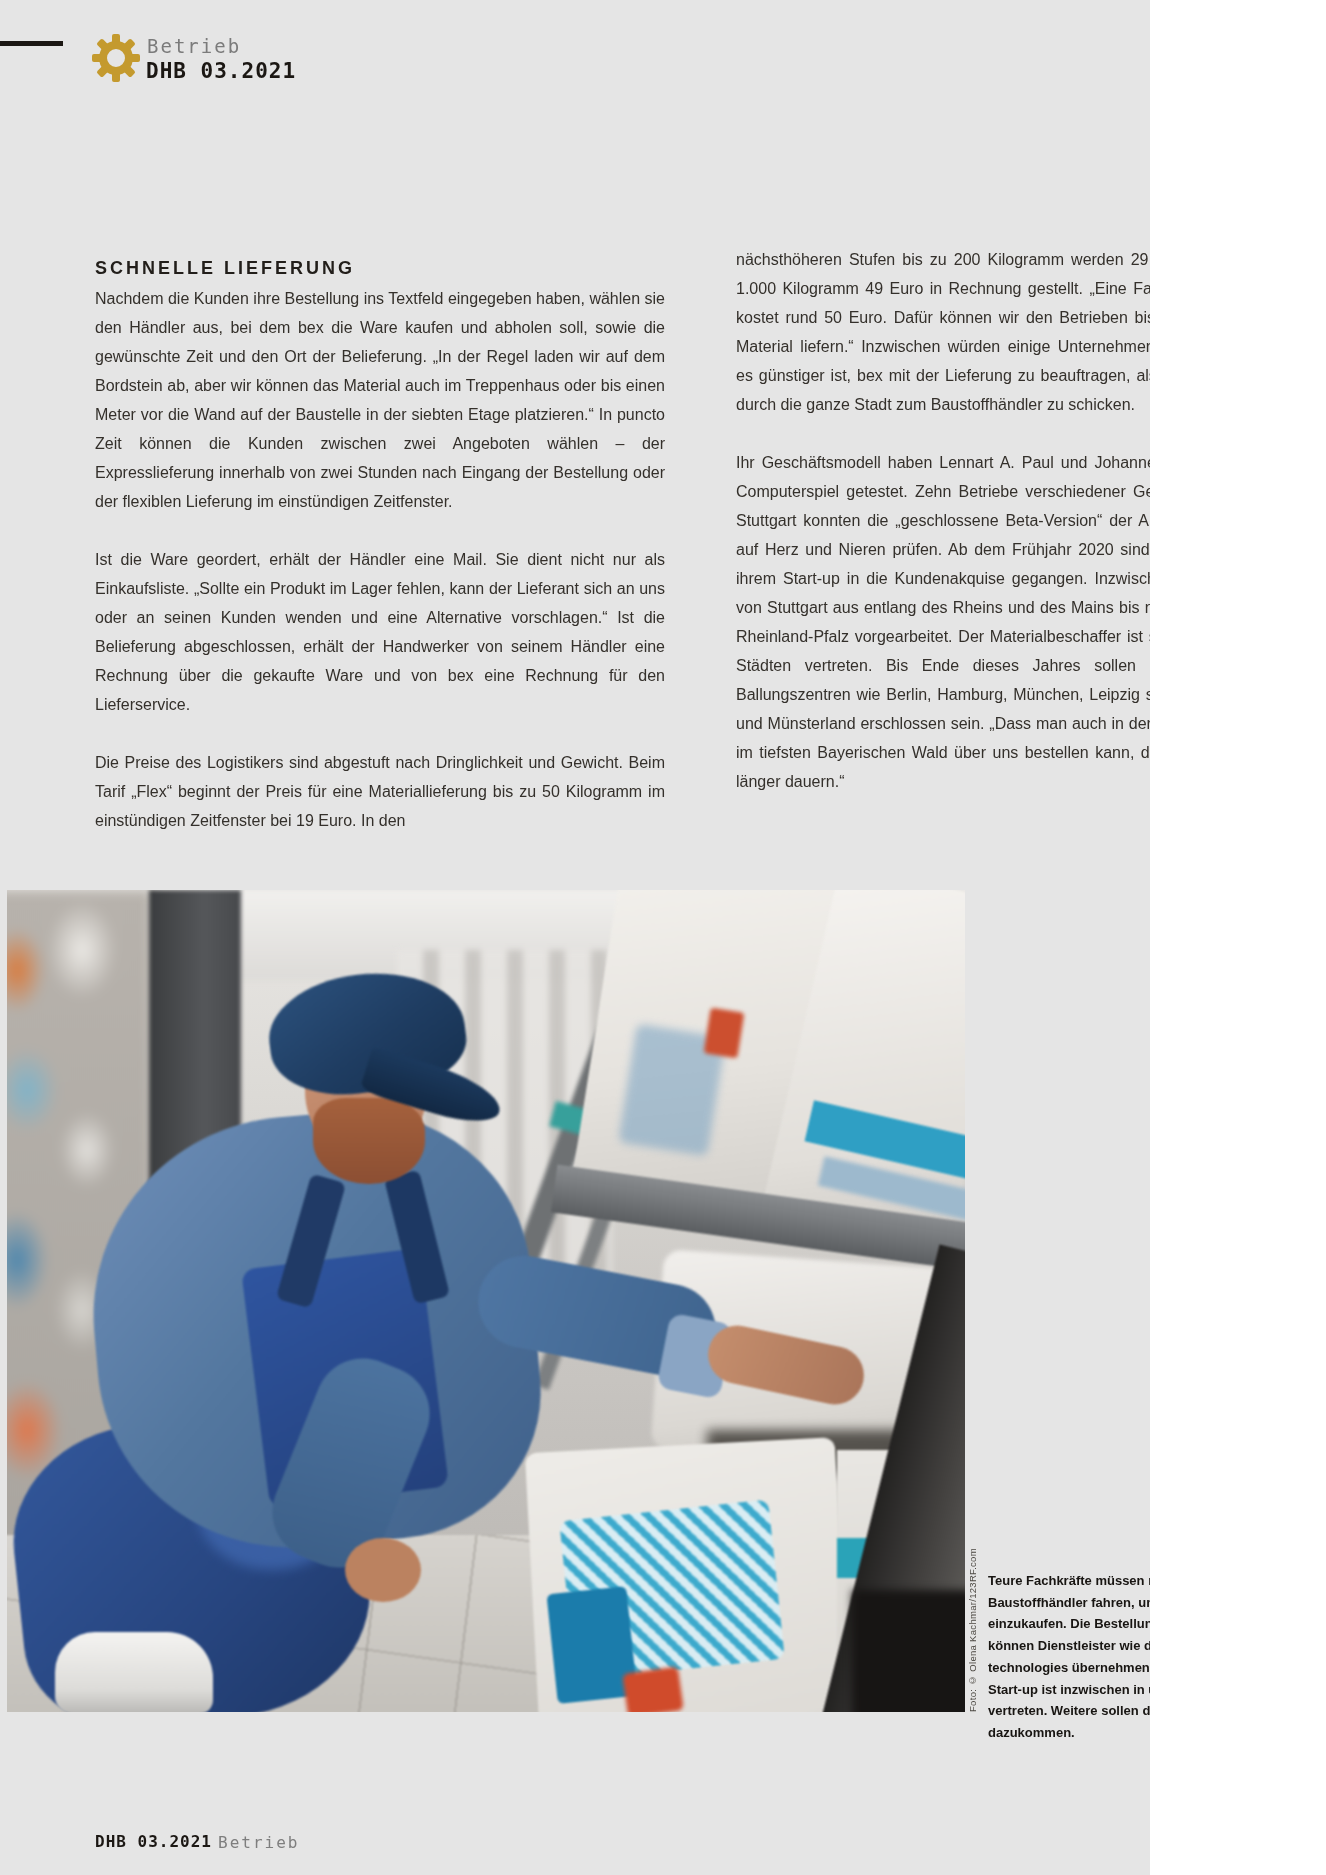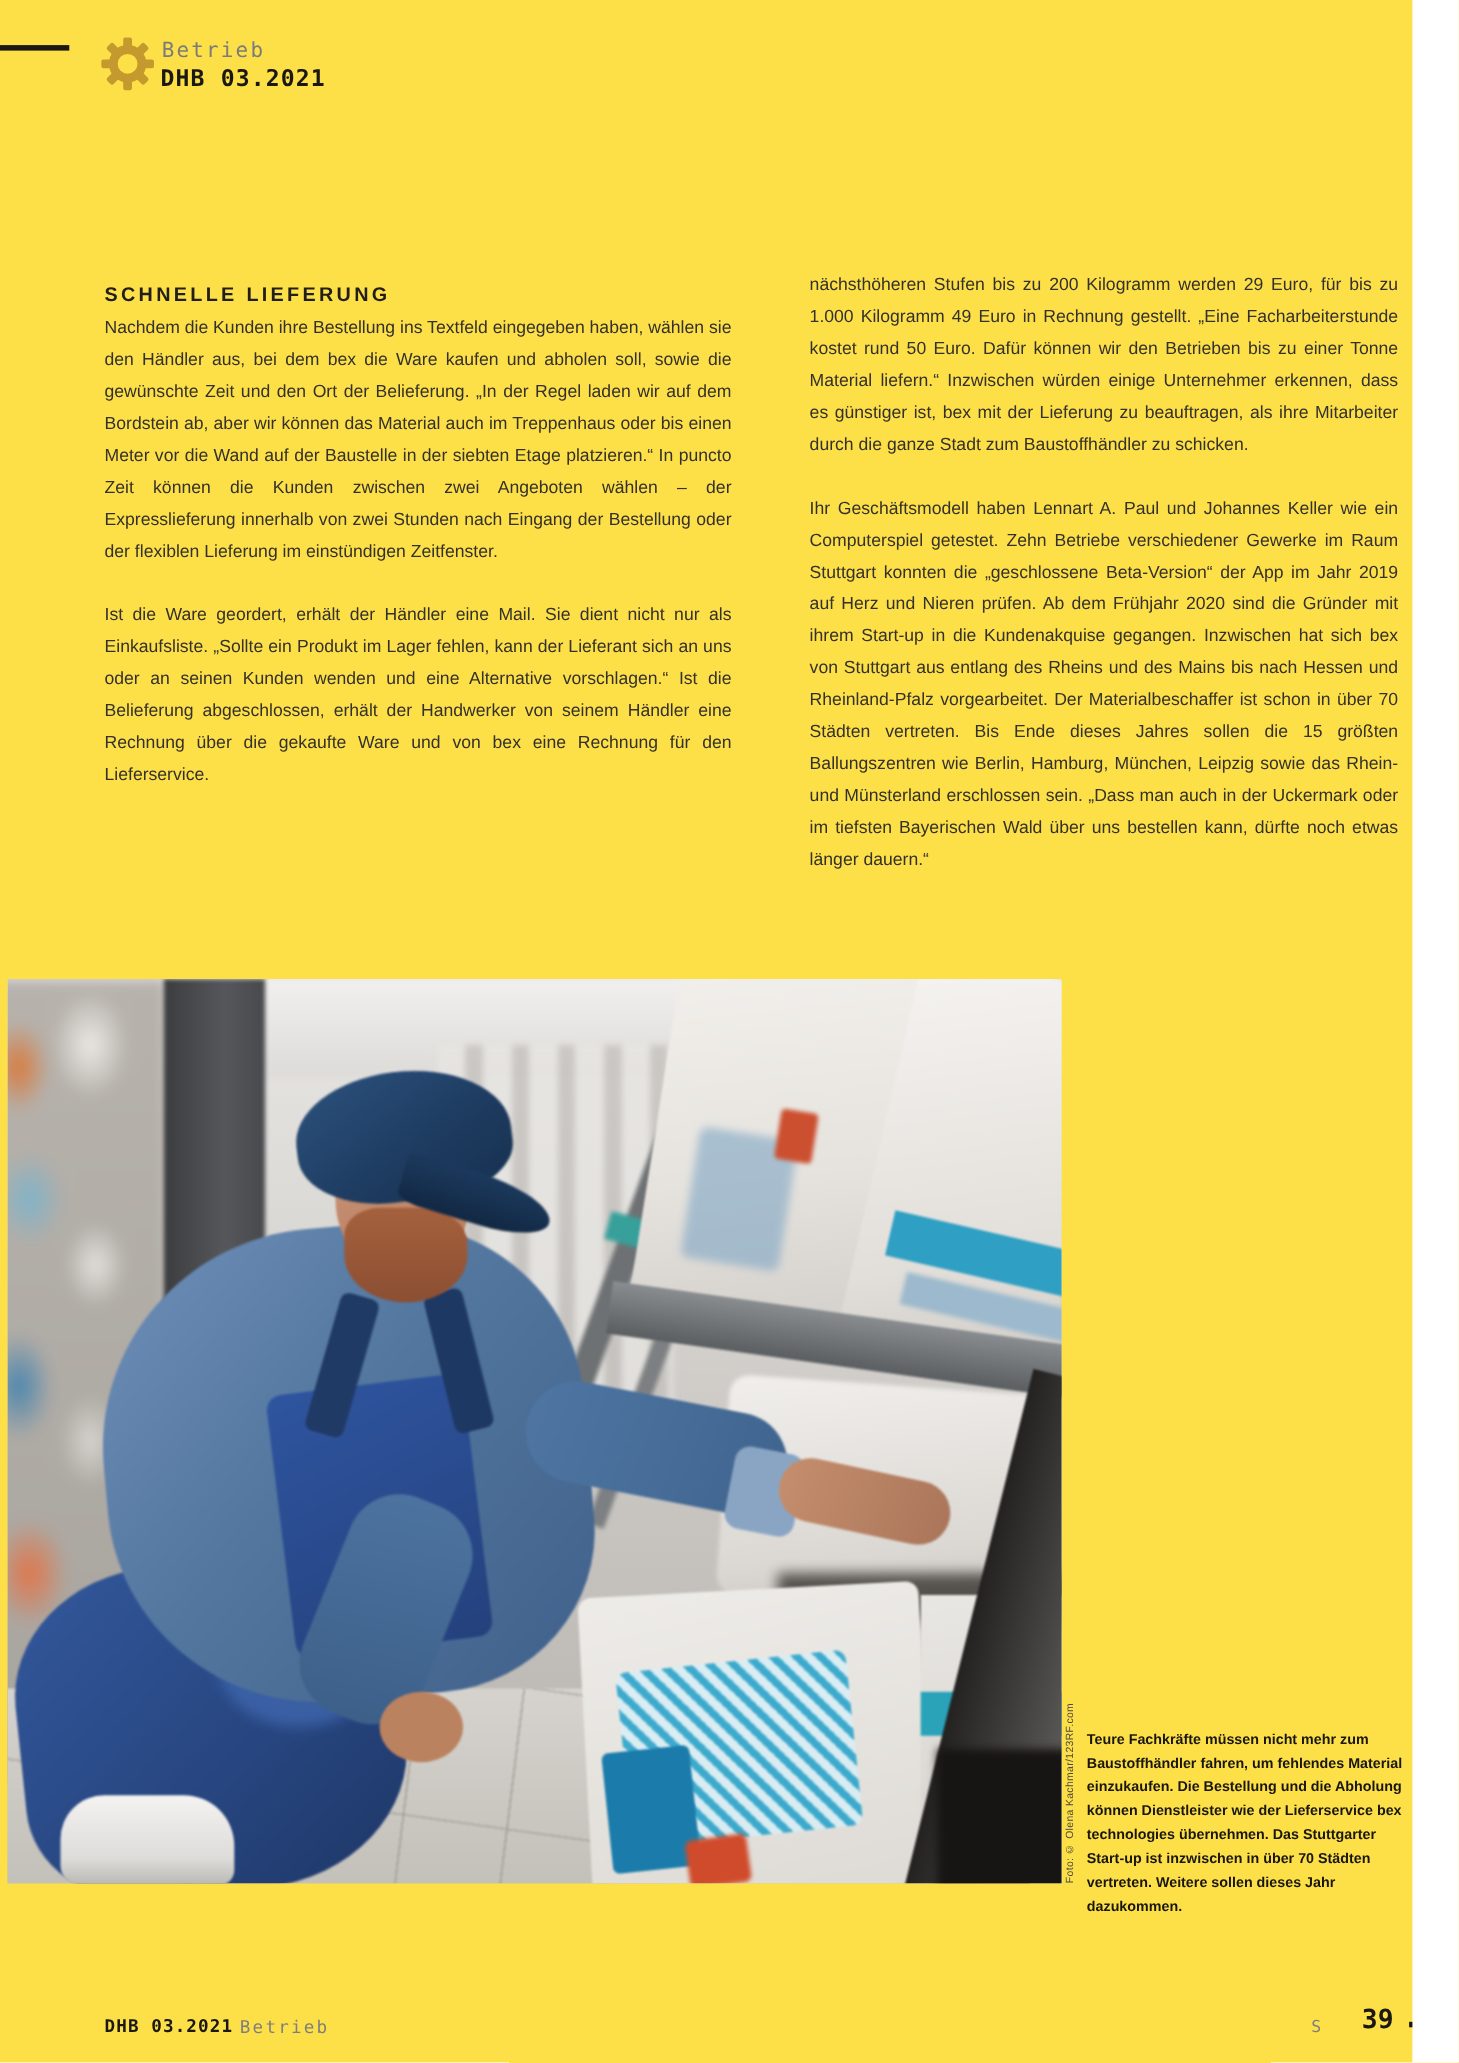--- a/index.html
+++ b/index.html
@@ -1,16 +1,16 @@
 <!DOCTYPE html>
 <html lang="de"><head>
 <meta charset="utf-8">
 <style>
   html,body{margin:0;padding:0;background:#ffffff;}
-  .page{position:relative;width:1284px;height:1875px;background:#fde047;overflow:hidden;
+  .page{position:relative;width:1150px;height:1875px;background:#e5e5e5;overflow:hidden;
         font-family:"Liberation Sans",sans-serif;color:#2f2b27;}
 
   
   .header-rule{position:absolute;left:0;top:41px;width:63px;height:5px;background:#1b1713;}
   .gear{position:absolute;left:92px;top:31px;width:48px;height:54px;}
   .hdr-section{position:absolute;left:147px;top:35px;font-family:"DejaVu Sans Mono",monospace;
                font-size:19px;letter-spacing:2px;color:#7b7b7b;}
   .hdr-issue{position:absolute;left:146px;top:59px;font-family:"DejaVu Sans Mono",monospace;
              font-weight:bold;font-size:21px;letter-spacing:1px;color:#1b1713;}
 
@@ -138,20 +138,21 @@
     </g>
     <circle cx="24" cy="24" r="13" fill="none" stroke="#C49A2E" stroke-width="8"></circle>
   </svg>
   <div class="hdr-section">Betrieb</div>
   <div class="hdr-issue">DHB 03.2021</div>
 
   <div class="colL">
     <h2 class="art-heading">SCHNELLE LIEFERUNG</h2>
     <p class="body-p">Nachdem die Kunden ihre Bestellung ins Textfeld eingegeben haben, wählen sie den Händler aus, bei dem bex die Ware kaufen und abholen soll, sowie die gewünschte Zeit und den Ort der Belieferung. „In der Regel laden wir auf dem Bordstein ab, aber wir können das Material auch im Treppenhaus oder bis einen Meter vor die Wand auf der Baustelle in der siebten Etage platzieren.“ In puncto Zeit können die Kunden zwischen zwei Angeboten wählen – der Expresslieferung innerhalb von zwei Stunden nach Eingang der Bestellung oder der flexiblen Lieferung im einstündigen Zeitfenster.</p>
     <p class="body-p">Ist die Ware geordert, erhält der Händler eine Mail. Sie dient nicht nur als Einkaufsliste. „Sollte ein Produkt im Lager fehlen, kann der Lieferant sich an uns oder an seinen Kunden wenden und eine Alternative vorschlagen.“ Ist die Belieferung abgeschlossen, erhält der Handwerker von seinem Händler eine Rechnung über die gekaufte Ware und von bex eine Rechnung für den Lieferservice.</p>
+    <p class="body-p">Die Preise des Logistikers sind abgestuft nach Dringlichkeit und Gewicht. Beim Tarif „Flex“ beginnt der Preis für eine Materiallieferung bis zu 50 Kilogramm im einstündigen Zeitfenster bei 19 Euro. In den</p>
   </div>
 
   <div class="colR">
     <p class="body-p">nächsthöheren Stufen bis zu 200 Kilogramm werden 29 Euro, für bis zu 1.000 Kilogramm 49 Euro in Rechnung gestellt. „Eine Facharbeiterstunde kostet rund 50 Euro. Dafür können wir den Betrieben bis zu einer Tonne Material liefern.“ Inzwischen würden einige Unternehmer erkennen, dass es günstiger ist, bex mit der Lieferung zu beauftragen, als ihre Mitarbeiter durch die ganze Stadt zum Baustoffhändler zu schicken.</p>
     <p class="body-p">Ihr Geschäftsmodell haben Lennart A. Paul und Johannes Keller wie ein Computerspiel getestet. Zehn Betriebe verschiedener Gewerke im Raum Stuttgart konnten die „geschlossene Beta-Version“ der App im Jahr 2019 auf Herz und Nieren prüfen. Ab dem Frühjahr 2020 sind die Gründer mit ihrem Start-up in die Kundenakquise gegangen. Inzwischen hat sich bex von Stuttgart aus entlang des Rheins und des Mains bis nach Hessen und Rheinland-Pfalz vorgearbeitet. Der Materialbeschaffer ist schon in über 70 Städten vertreten. Bis Ende dieses Jahres sollen die 15 größten Ballungszentren wie Berlin, Hamburg, München, Leipzig sowie das Rhein- und Münsterland erschlossen sein. „Dass man auch in der Uckermark oder im tiefsten Bayerischen Wald über uns bestellen kann, dürfte noch etwas länger dauern.“</p>
   </div>
 
   <div class="photo" aria-hidden="true">
     <div class="ph-ceiling"></div>
     <div class="ph-left-shelf"></div>

